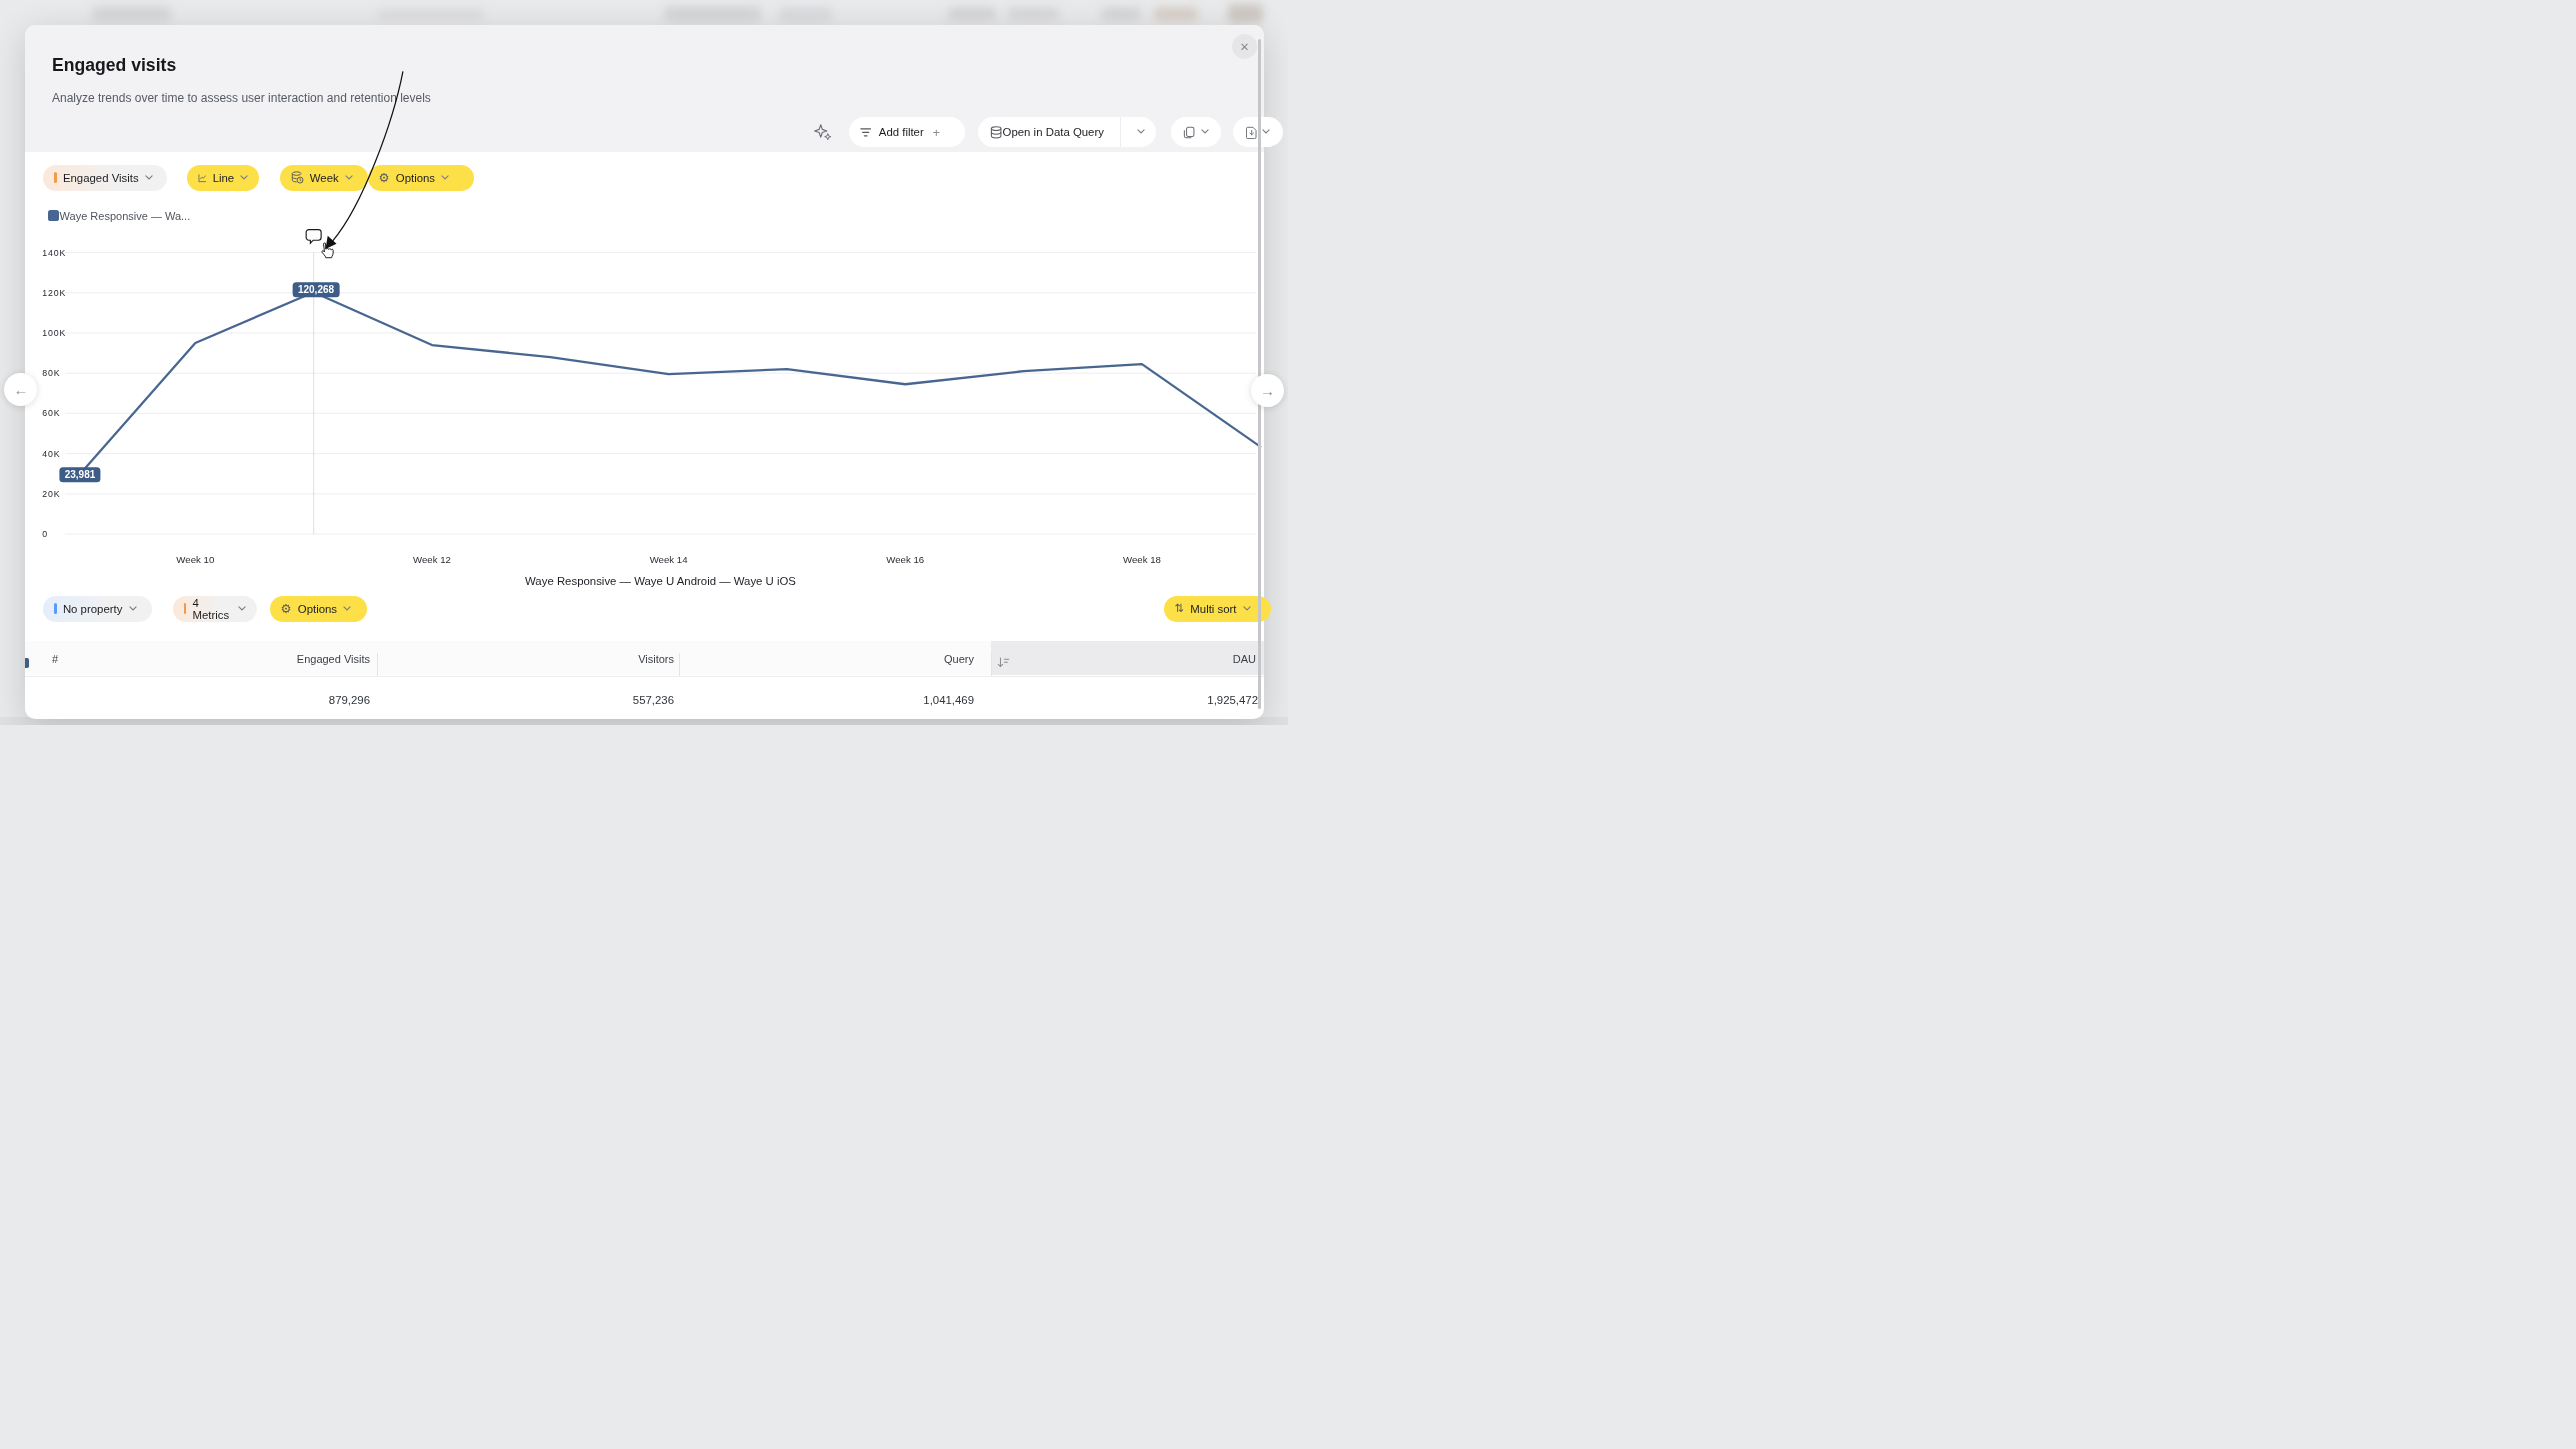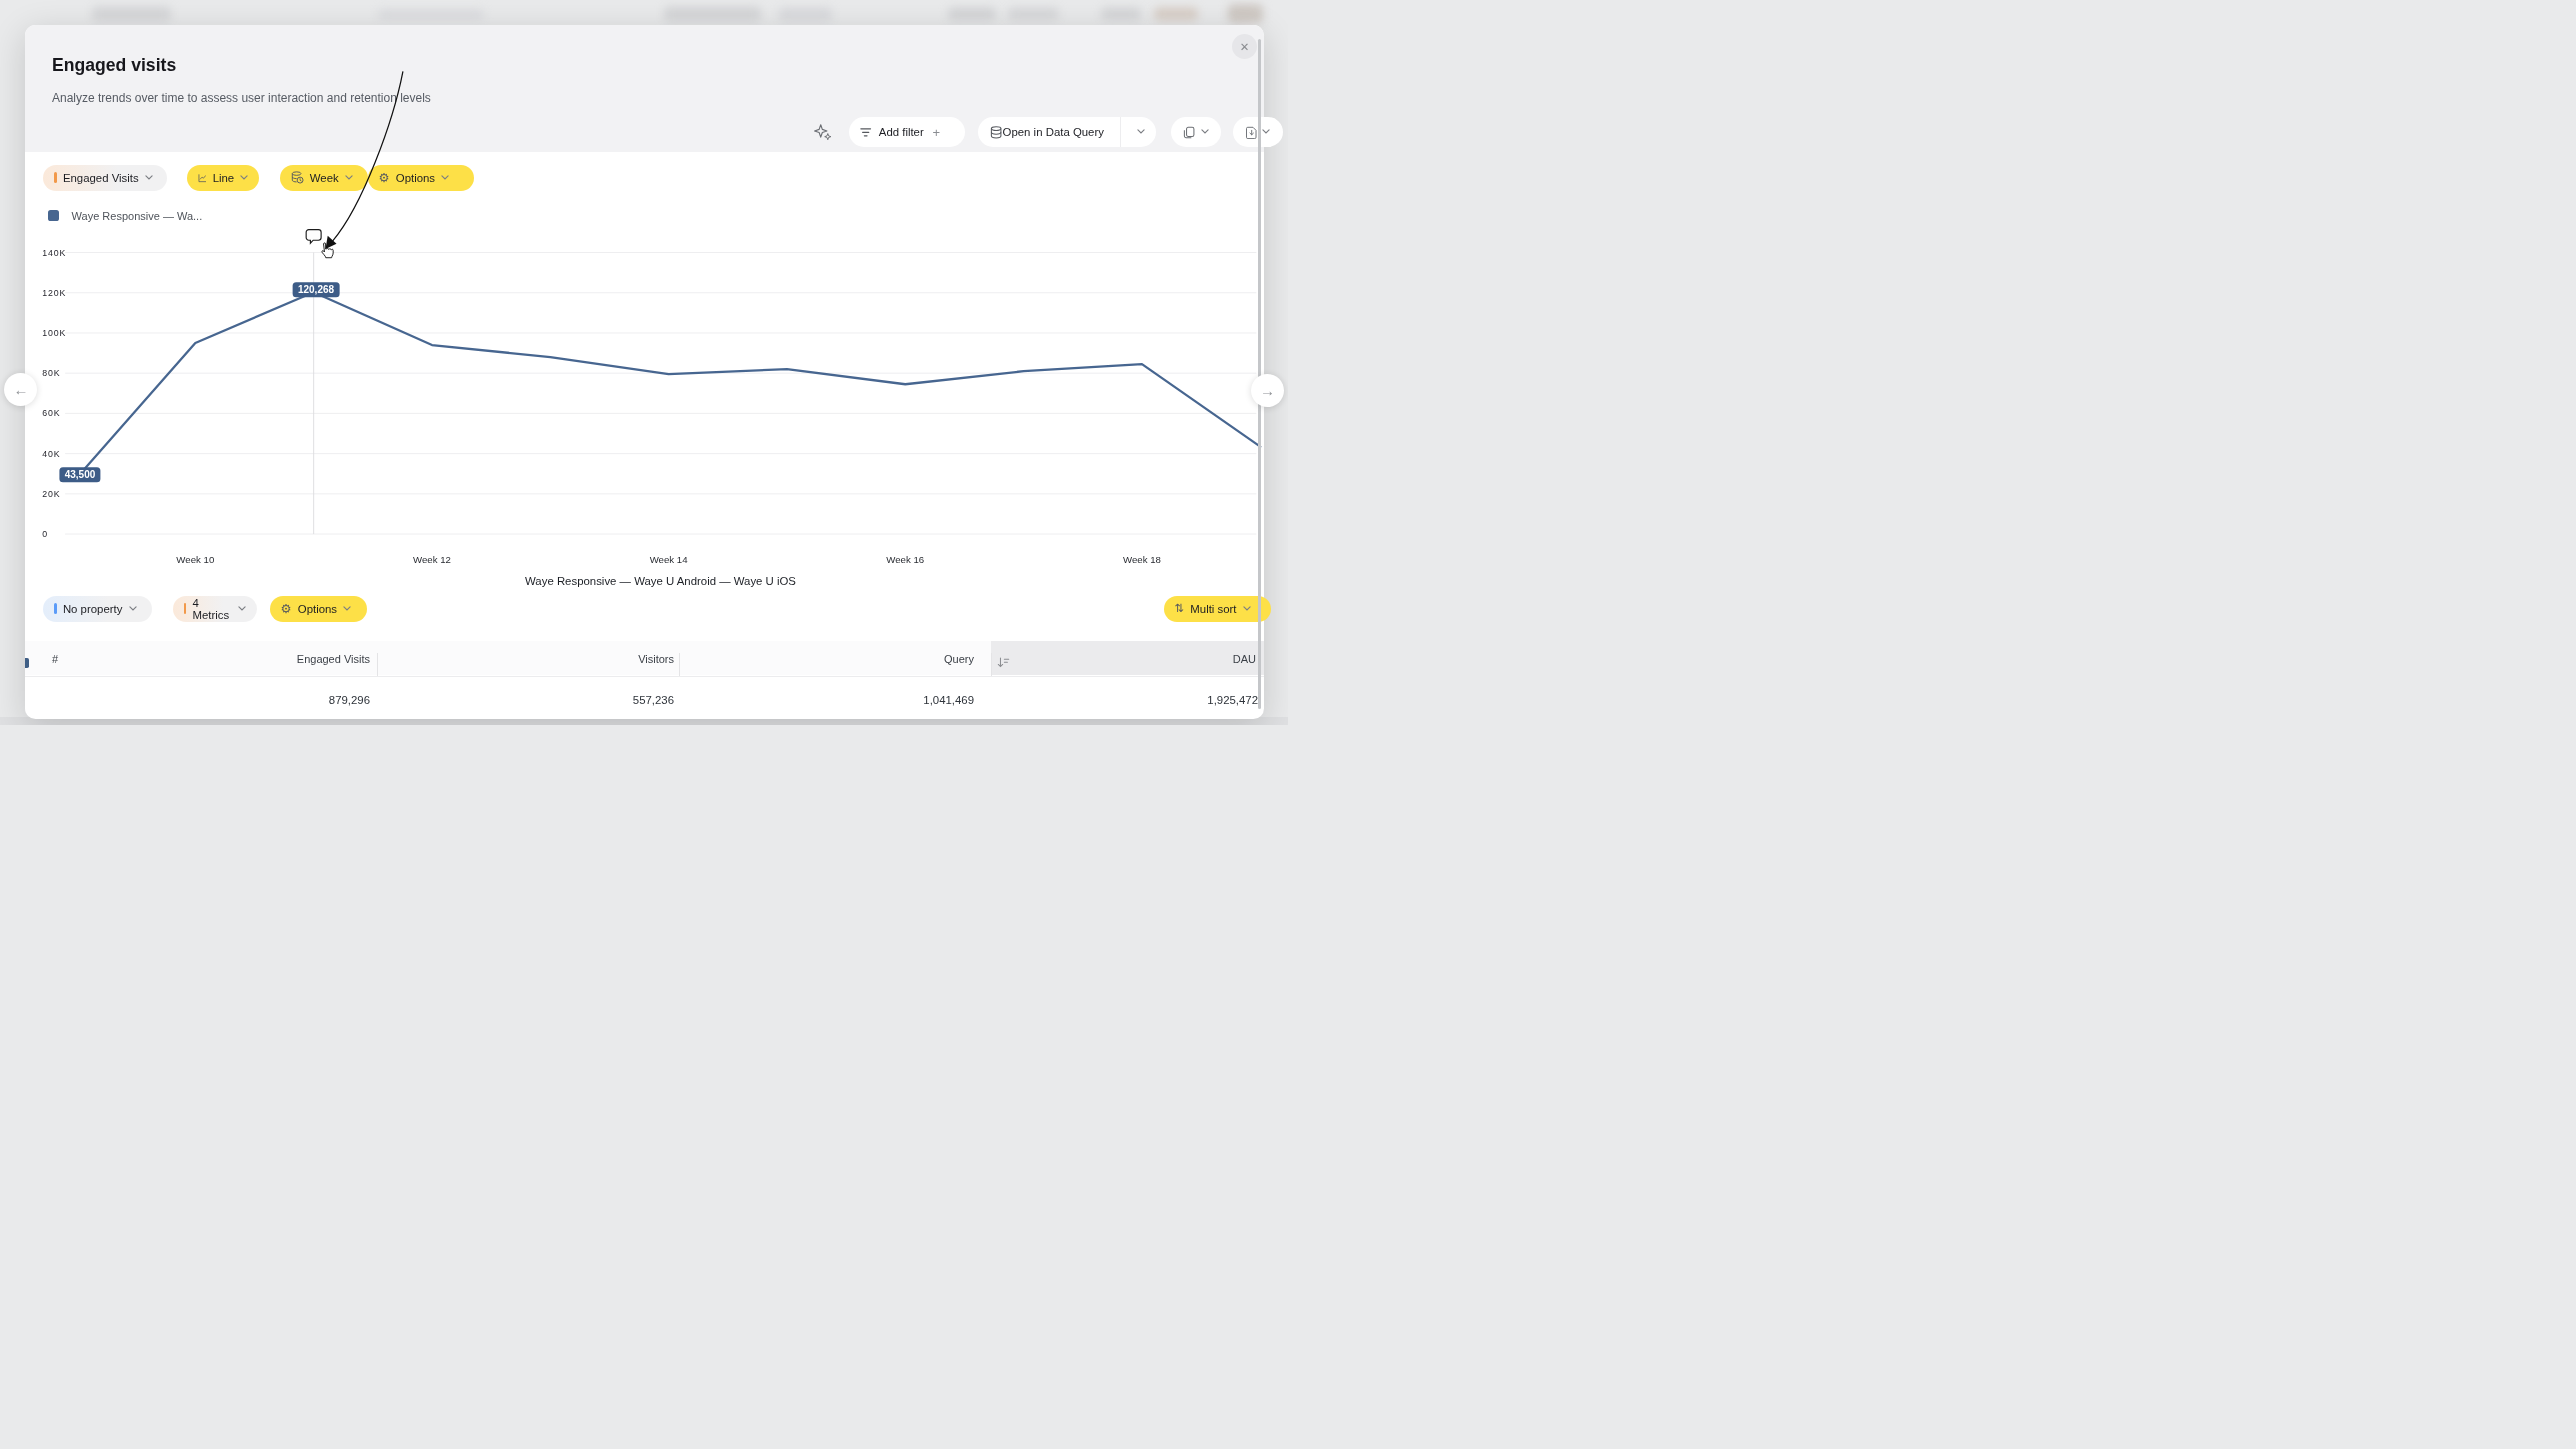--- a/index.html
+++ b/index.html
@@ -25,21 +25,21 @@
   .icon-btn { justify-content:center; }
   .chev { flex:0 0 auto; }
   .vdiv { width:0.9px; height:30px; background:#ededef; margin:0 0; align-self:stretch; }
   
   .chip { position:absolute; height:25.5px; border-radius:13px; background:#fde047; display:flex; align-items:center;
           gap:6.2px; font-size:11.4px; color:#1c1d22; z-index:3; padding:0 10.6px; }
   .chip .bar { width:3.1px; height:11.4px; border-radius:1.8px; }
   .chip.tint-orange { background:linear-gradient(90deg,#fbe9da 0%,#f1f1f2 60%); }
   .chip.tint-blue { background:linear-gradient(90deg,#e4eefb 0%,#f1f1f2 60%); }
   
-  .legend { position:absolute; left:48px; top:210px; display:flex; align-items:flex-start; gap:13px; z-index:3; }
+  .legend { position:absolute; left:48px; top:210px; display:flex; align-items:flex-start; gap:1px; z-index:3; }
   .legend .swatch { width:10.6px; height:10.6px; border-radius:2.6px; }
   .legend .lbl { font-size:11px; color:#4f545b; }
   
   #chart-svg { position:absolute; left:0; top:0; z-index:2; pointer-events:none; }
   .pt-label { position:absolute; background:#3d5c87; color:#fff; font-size:10px; font-weight:700;
               padding:1.8px 5.3px 2.6px; border-radius:3.5px; z-index:4; white-space:nowrap; }
   .chart-caption { position:absolute; left:65px; top:575px; width:1191px; text-align:center; font-size:11.4px;
                    color:#1b1e24; z-index:3; }
   
   .thead-band { position:absolute; left:25px; top:641px; width:1239px; height:34px; background:#fbfbfc; z-index:2; }
@@ -266,15 +266,15 @@
   <span>→</span>
 </div>
 
 <svg id="annot" width="1288" height="725" viewBox="0 0 1464 824">
   <path d="M458 81 C447 138 412 234 378 274" stroke="#111" stroke-width="1.4" fill="none"></path>
   <polygon points="370,283 382.5,277 372.5,268" fill="#111"></polygon>
   <path transform="translate(348,261)" d="M3 0 h11 a3 3 0 0 1 3 3 v6 a3 3 0 0 1 -3 3 h-6 l-3.2 3.4 v-3.4 h-1.8 a3 3 0 0 1 -3 -3 v-6 a3 3 0 0 1 3 -3 z" fill="#fdfdfd" stroke="#1c1c1c" stroke-width="1.3"></path>
   <path transform="translate(362,275) scale(1.05)" d="M5.5 2.2 c0-1.6 2.2-1.6 2.2 0 v5.4 l0.9 0.1 c0.1-1.3 2-1.2 2 0.1 l0.9 0.15 c0.2-1.1 1.9-0.9 1.9 0.3 l0.8 0.2 c0.3-0.9 1.7-0.7 1.7 0.5 v3 c0 1.6-0.6 2.5-1.2 3.5 l-0.5 1.6 h-6.3 l-0.6-1.6 c-0.7-1-1.8-2.2-3.1-3.8 -1.1-1.3-0.3-2.6 1-2 0.5 0.25 0.9 0.7 1.3 1.2 z" fill="#fff" stroke="#111" stroke-width="1"></path>
 </svg>
 
-<div class="pt-label" style="left: 80px; top: 475px; transform: translate(-50%, -50%);">43,500</div>
+<div class="pt-label" style="left: 80px; top: 475px; transform: translate(-50%, -50%);">23,981</div>
 <div class="pt-label" style="left: 316px; top: 290px; transform: translate(-50%, -50%);">120,268</div>
 
 
 </body></html>

